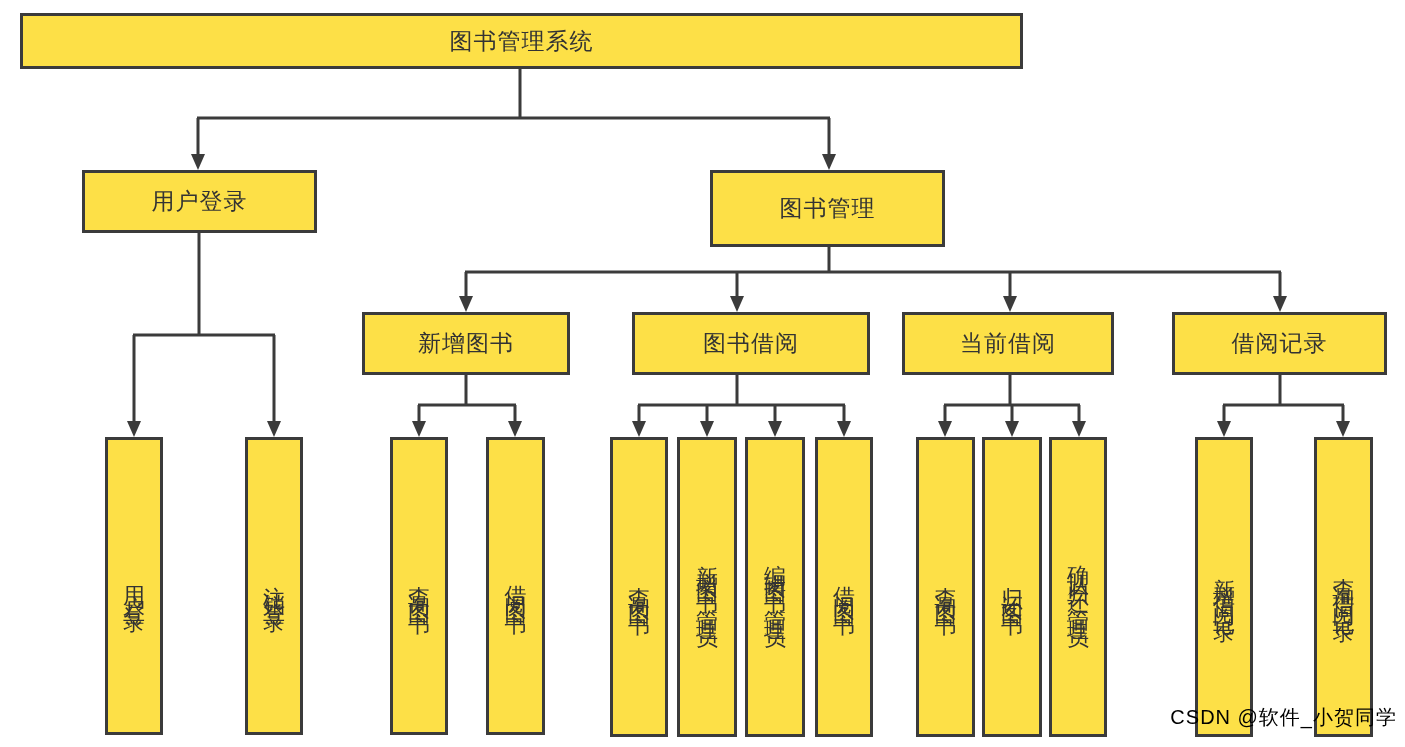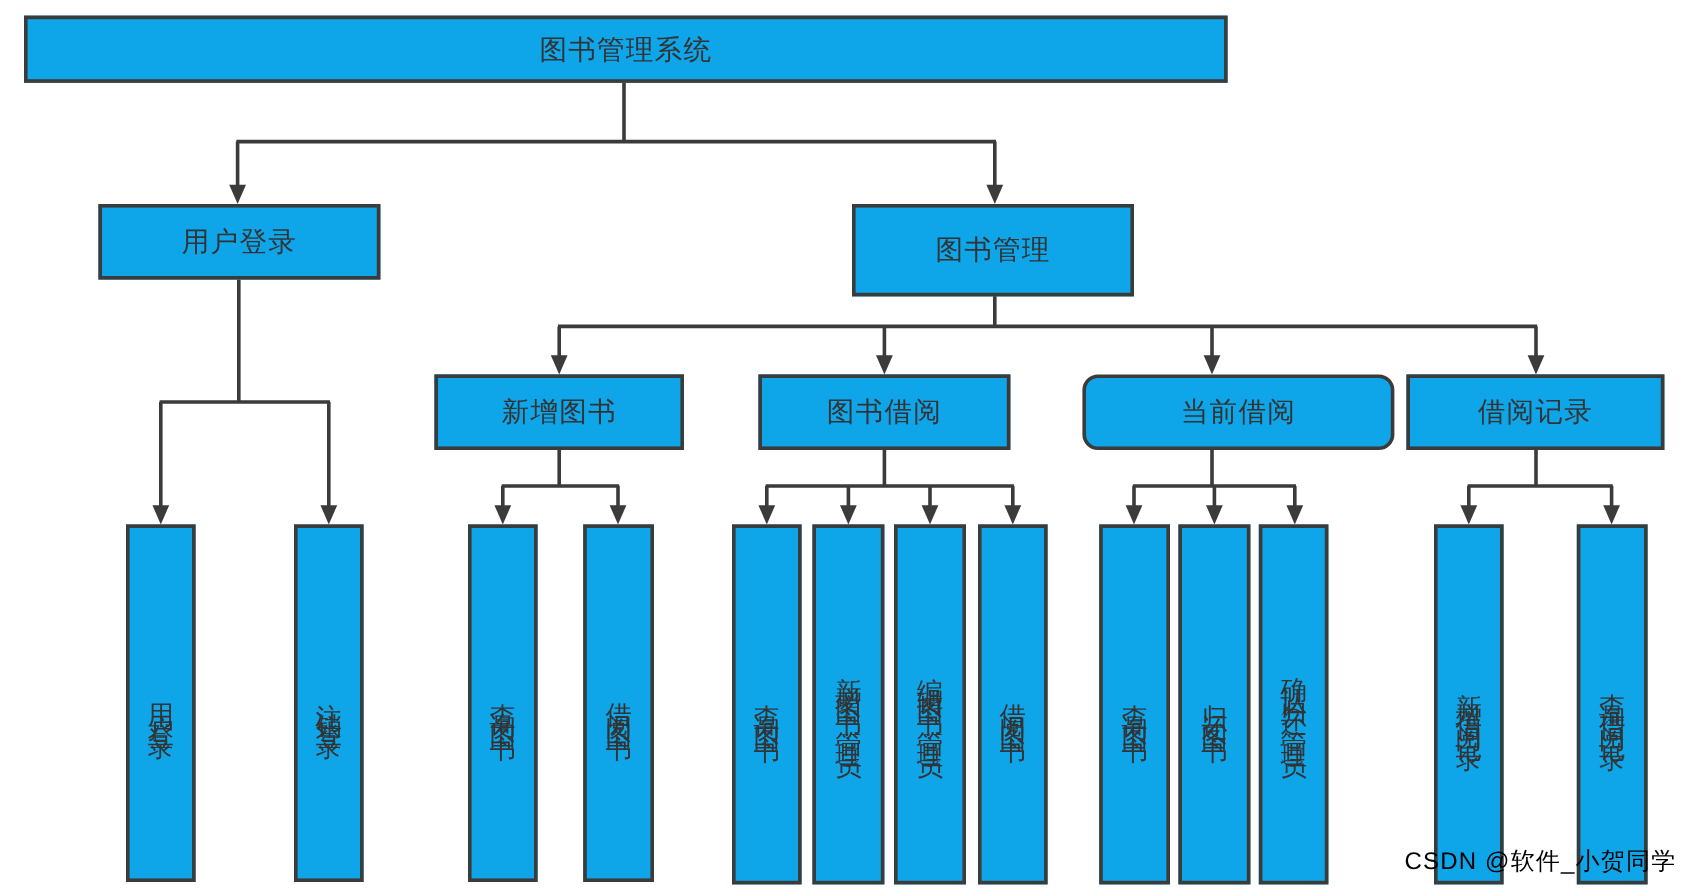--- a/index.html
+++ b/index.html
@@ -19,21 +19,21 @@
     position: absolute;
     left: 0;
     top: 0;
     width: 1405px;
     height: 747px;
   }
   .node {
     position: absolute;
     box-sizing: border-box;
     border: 3px solid #3b3b3b;
-    background: #0ea5e9;
+    background: #fde047;
     color: #333333;
     display: flex;
     align-items: center;
     justify-content: center;
     text-align: center;
   }
   .node.h {
     font-size: 23px;
     letter-spacing: 1px;
     white-space: nowrap;
@@ -47,22 +47,22 @@
     letter-spacing: 9px;
     line-height: 1;
   }
   
   #n-root            { left: 20px;   top: 13px;  width: 1003px; height: 56px; }
   #n-user-login      { left: 82px;   top: 170px; width: 235px;  height: 63px; }
   #n-book-mgmt       { left: 710px;  top: 170px; width: 235px;  height: 77px; }
   #n-user-login-sub  { left: 105px;  top: 437px; width: 58px;   height: 298px; }
   #n-logout          { left: 245px;  top: 437px; width: 58px;   height: 298px; }
   #n-new-book-rec    { left: 362px;  top: 312px; width: 208px;  height: 63px; }
-  #n-book-borrow     { left: 632px;  top: 312px; width: 210px;  height: 63px; }
-  #n-current-borrow  { left: 902px;  top: 312px; width: 260px;  height: 63px; border-radius: 13px; }
+  #n-book-borrow     { left: 632px;  top: 312px; width: 238px;  height: 63px; }
+  #n-current-borrow  { left: 902px;  top: 312px; width: 212px;  height: 63px; }
   #n-borrow-record   { left: 1172px; top: 312px; width: 215px;  height: 63px; }
   #n-query-book-rec  { left: 390px;  top: 437px; width: 58px;   height: 298px; }
   #n-borrow-book-rec { left: 486px;  top: 437px; width: 59px;   height: 298px; }
   #n-query-book-bor  { left: 610px;  top: 437px; width: 58px;   height: 300px; }
   #n-add-book        { left: 677px;  top: 437px; width: 60px;   height: 300px; }
   #n-edit-book       { left: 745px;  top: 437px; width: 60px;   height: 300px; }
   #n-borrow-book-bor { left: 815px;  top: 437px; width: 58px;   height: 300px; }
   #n-query-book-cur  { left: 916px;  top: 437px; width: 59px;   height: 300px; }
   #n-return-book     { left: 982px;  top: 437px; width: 60px;   height: 300px; }
   #n-confirm-return  { left: 1049px; top: 437px; width: 58px;   height: 300px; }

